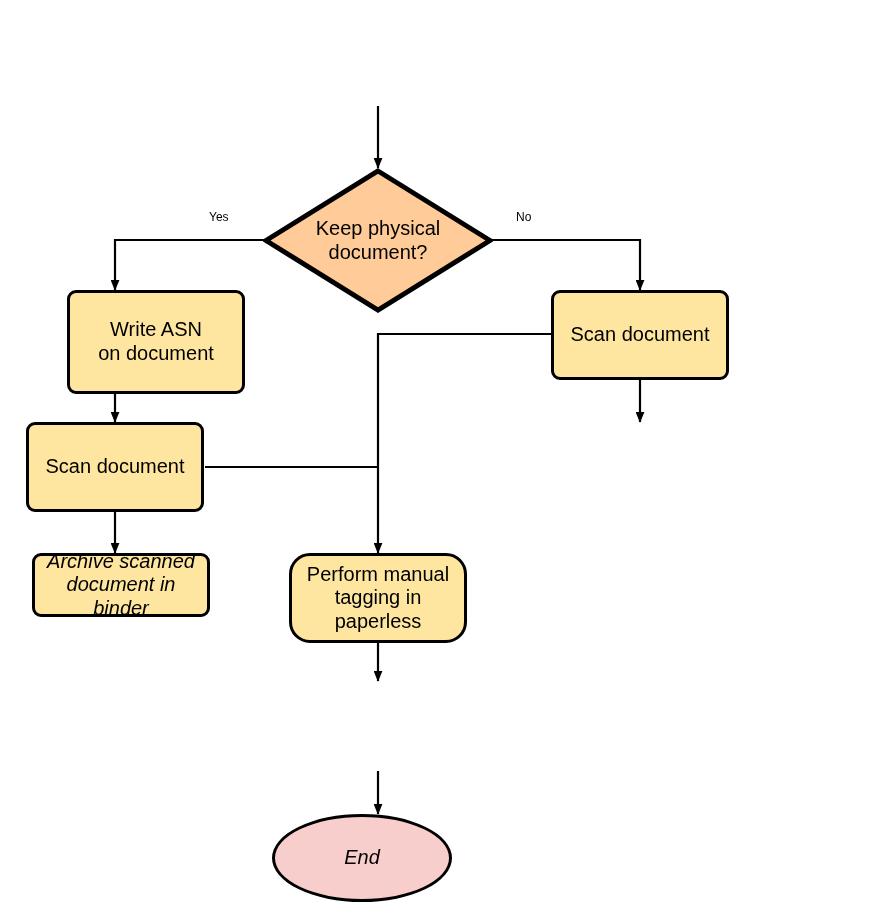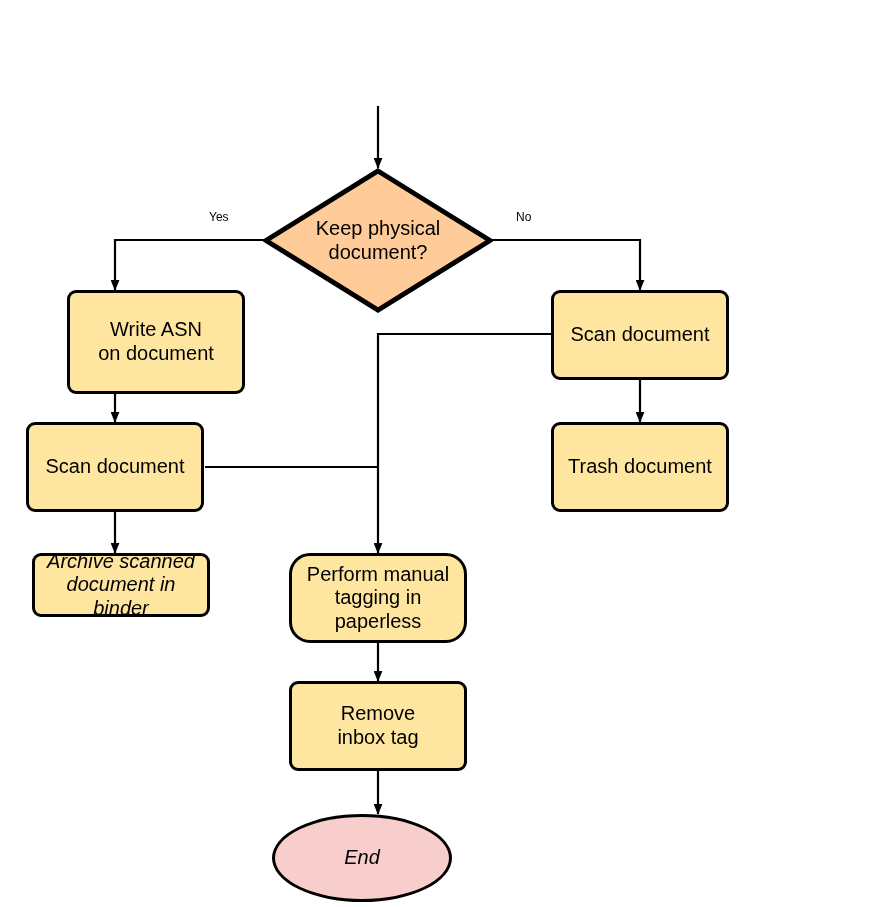--- a/index.html
+++ b/index.html
@@ -78,33 +78,26 @@
   <div class="node proc" style="left:32px;top:553px;width:178px;height:64px;font-style:italic;">
     <span>Archive scanned
 document in
 binder</span>
   </div>
 
   <div class="node proc" style="left:551px;top:290px;width:178px;height:90px;">
     <span>Scan document</span>
   </div>
 
-  <div class="node proc" style="left:551px;top:422px;width:178px;height:90px;">
-    <span>Trash document</span>
-  </div>
 
   <div class="node proc" style="left:289px;top:553px;width:178px;height:90px;border-radius:21px;">
     <span>Perform manual
 tagging in
 paperless</span>
   </div>
 
 
-  <div class="node proc" style="left:289px;top:681px;width:178px;height:90px;">
-    <span>Remove
-inbox tag</span>
-  </div>
 
   <div class="node term" style="left:272px;top:814px;width:180px;height:88px;font-style:italic;">
     <span>End</span>
   </div>
 
 </div>
 
 </body></html>

